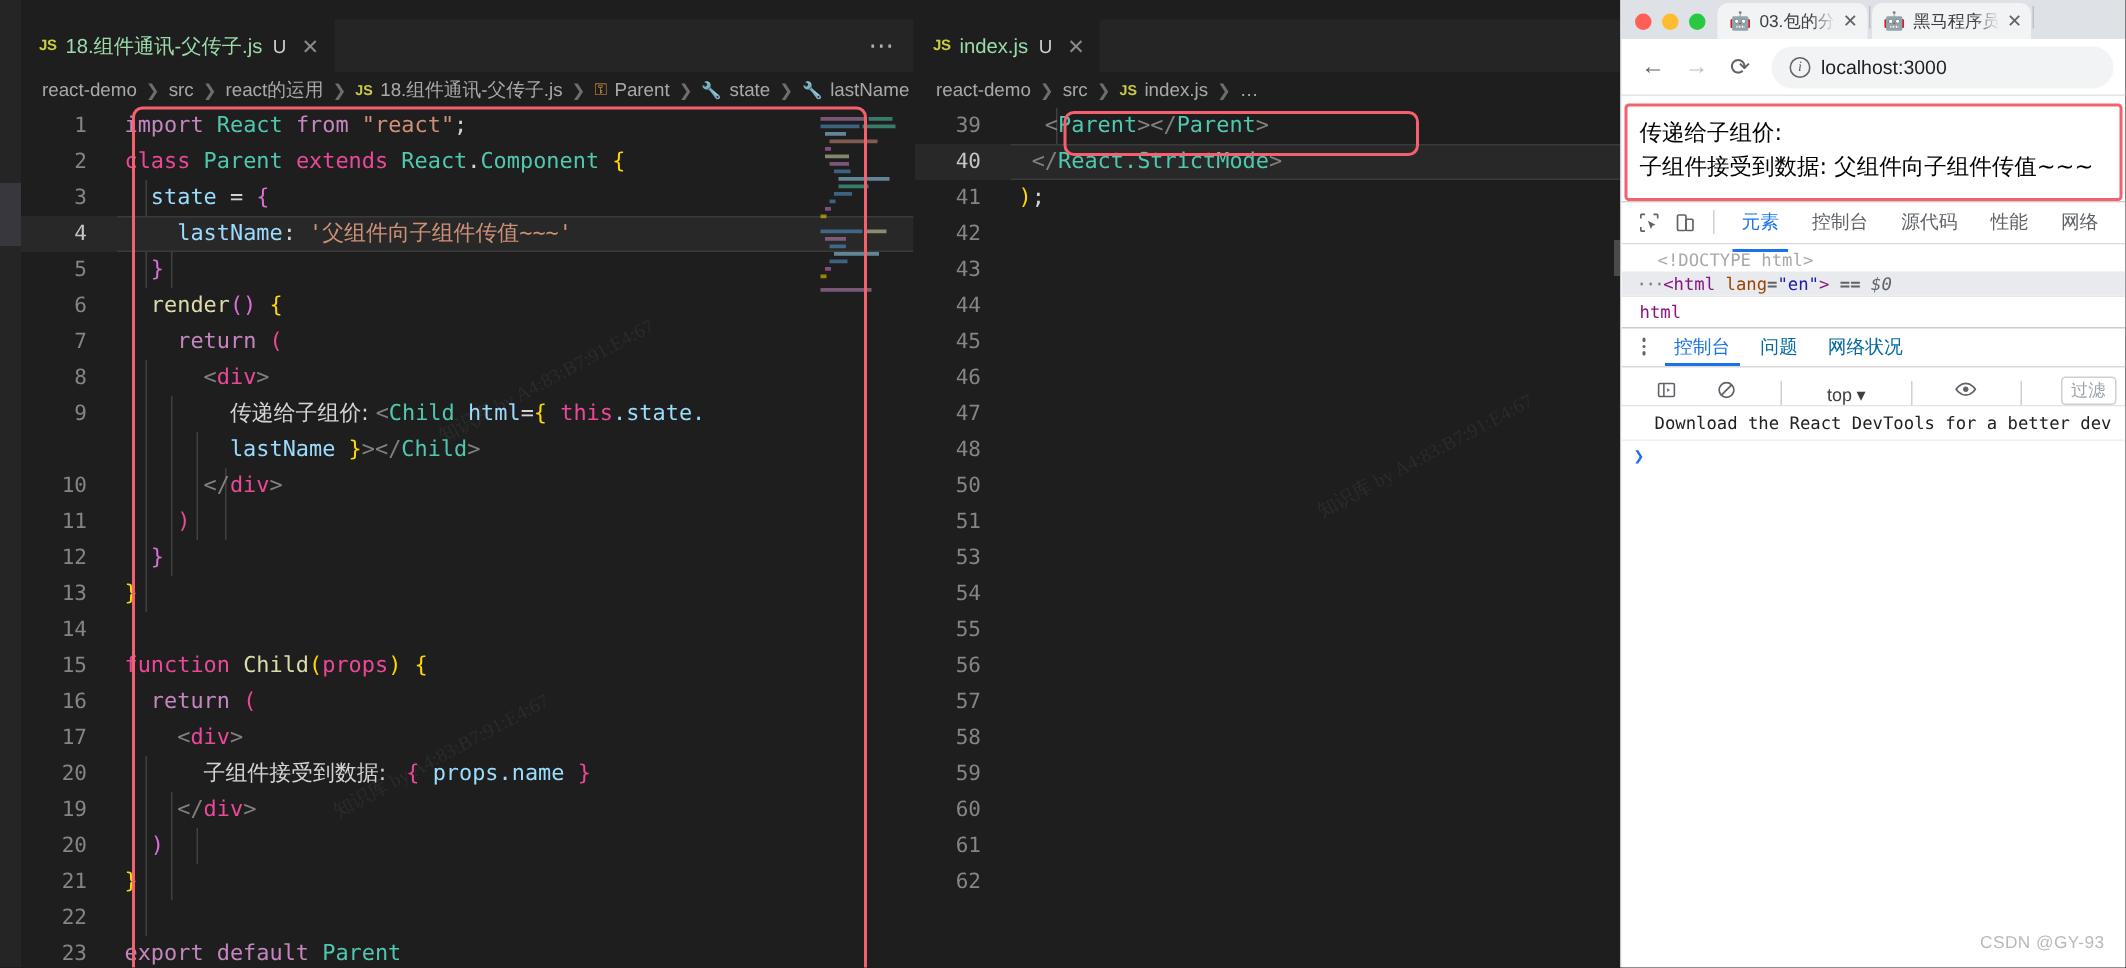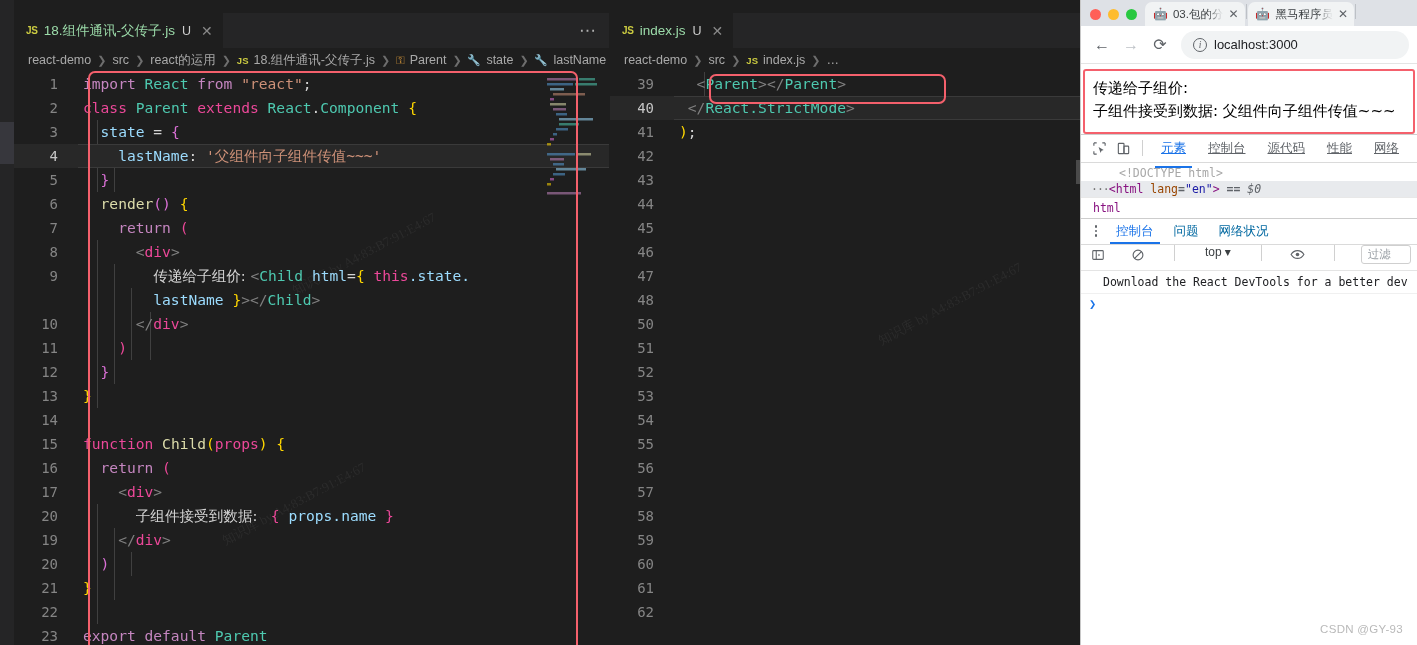--- a/index.html
+++ b/index.html
@@ -180,51 +180,51 @@
   .devtools { flex: 1 1 auto; display: flex; flex-direction: column; background: #fff;
               border-top: 1px solid #cdcdcd; overflow: hidden; }
   .dt-toolbar {
     height: 28px; flex: 0 0 28px; display: flex; align-items: center; gap: 2px;
     padding-left: 7px; border-bottom: 1px solid #dadada; background: #fff;
   }
   .dt-ic { width: 22px; height: 22px; display: flex; align-items: center; justify-content: center;
            color: #5f6368; cursor: pointer; }
   .dt-vdiv { width: 1px; height: 16px; background: #d0d0d0; margin: 0 6px; }
   .dt-tab { font-size: 12.5px; color: #5f6368; padding: 0 10px; height: 39px;
-            display: flex; align-items: center; cursor: pointer; position: relative; text-decoration: underline; }
+            display: flex; align-items: center; cursor: pointer; position: relative; }
   .dt-tab.sel { color: #1a73e8; }
   .dt-tab.sel::after { content:""; position:absolute; left:4px; right:4px; bottom:0;
                        height:2px; background:#1a73e8; }
 
   .dt-dom { flex: 0 0 auto; font-family: "DejaVu Sans Mono", monospace; font-size: 11.5px;
             padding: 2px 0 0 0; background: #fff; }
   .dom-line { padding: 1px 0 1px 10px; white-space: nowrap; color: #881280; }
-  .dom-line.doctype { color: #a8a8a8; padding-left: 38px; }
+  .dom-line.doctype { color: #a8a8a8; padding-left: 24px; }
   .dom-line.sel { background: #e8eaed; }
   .dom-line .dots { color: #767676; letter-spacing: -1px; }
   .dom-line .attrn { color: #994500; }
   .dom-line .attrv { color: #1a1aa6; }
   .dom-line .eq { color: #5f6368; font-weight: bold; }
   .dom-line .dollar { color: #5f6368; font-style: italic; }
   .dom-crumb { padding: 3px 0 3px 12px; font-size: 11.5px; color: #881280;
                font-family: "DejaVu Sans Mono", monospace; border-top: 1px solid #e8e8e8; }
 
   .dt-drawer { flex: 1 1 auto; display: flex; flex-direction: column; border-top: 1px solid #cdcdcd; }
   .drawer-tabs { height: 26px; flex: 0 0 26px; display: flex; align-items: center;
                  gap: 2px; padding-left: 6px; border-bottom: 1px solid #dadada; }
   .kebab { width: 18px; display:flex; flex-direction:column; align-items:center; gap:2px;
            color:#5f6368; cursor:pointer; }
   .kebab i { width:2.5px; height:2.5px; background:#5f6368; border-radius:50%; display:block; }
   .drawer-tab { font-size: 12.5px; color: #0369a1; padding: 0 9px; height: 26px;
                 display: flex; align-items: center; position: relative; cursor: pointer; }
   .drawer-tab.sel { color: #1a73e8; }
   .drawer-tab.sel::after { content:""; position:absolute; left:3px; right:3px; bottom:0;
                            height:2px; background:#1a73e8; }
-  .console-bar { height: 26px; flex: 0 0 26px; display: flex; align-items: flex-start; gap: 20px;
-                 padding-left: 7px; border-bottom: 1px solid #e4e4e4; }
+  .console-bar { height: 26px; flex: 0 0 26px; display: flex; align-items: flex-end; gap: 20px;
+                 padding-left: 20px; border-bottom: 1px solid #e4e4e4; }
   .console-bar .cb-ic { color: #5f6368; font-size: 13px; display:flex; align-items:center;
                         justify-content:center; width:20px; height:20px; cursor:pointer; }
   .ctx-sel { font-size: 12px; color: #3c4043; display: flex; align-items: center; gap: 3px;
              padding: 0 4px; cursor: pointer; }
   .filter-input { flex: 1 1 auto; height: 19px; border: 1px solid #cfcfcf; border-radius: 3px;
                   font-size: 11.5px; color: #9aa0a6; padding: 0 6px; display: flex;
                   align-items: center; margin-right: 6px; background: #fff; cursor: text; }
   .console-body { flex: 1 1 auto; background: #fff; font-family: "DejaVu Sans Mono", monospace;
                   font-size: 11.5px; overflow: hidden; }
   .console-msg { padding: 4px 0 4px 22px; color: #202124; white-space: nowrap;
@@ -497,24 +497,20 @@
             </div>
           <div class="row">
               <span class="ln">50</span>
               <span class="code"></span>
             </div>
           <div class="row">
               <span class="ln">51</span>
               <span class="code"></span>
             </div>
           <div class="row">
-              <span class="ln">52</span>
-              <span class="code"></span>
-            </div>
-          <div class="row">
               <span class="ln">53</span>
               <span class="code"></span>
             </div>
           <div class="row">
               <span class="ln">54</span>
               <span class="code"></span>
             </div>
           <div class="row">
               <span class="ln">55</span>
               <span class="code"></span>

